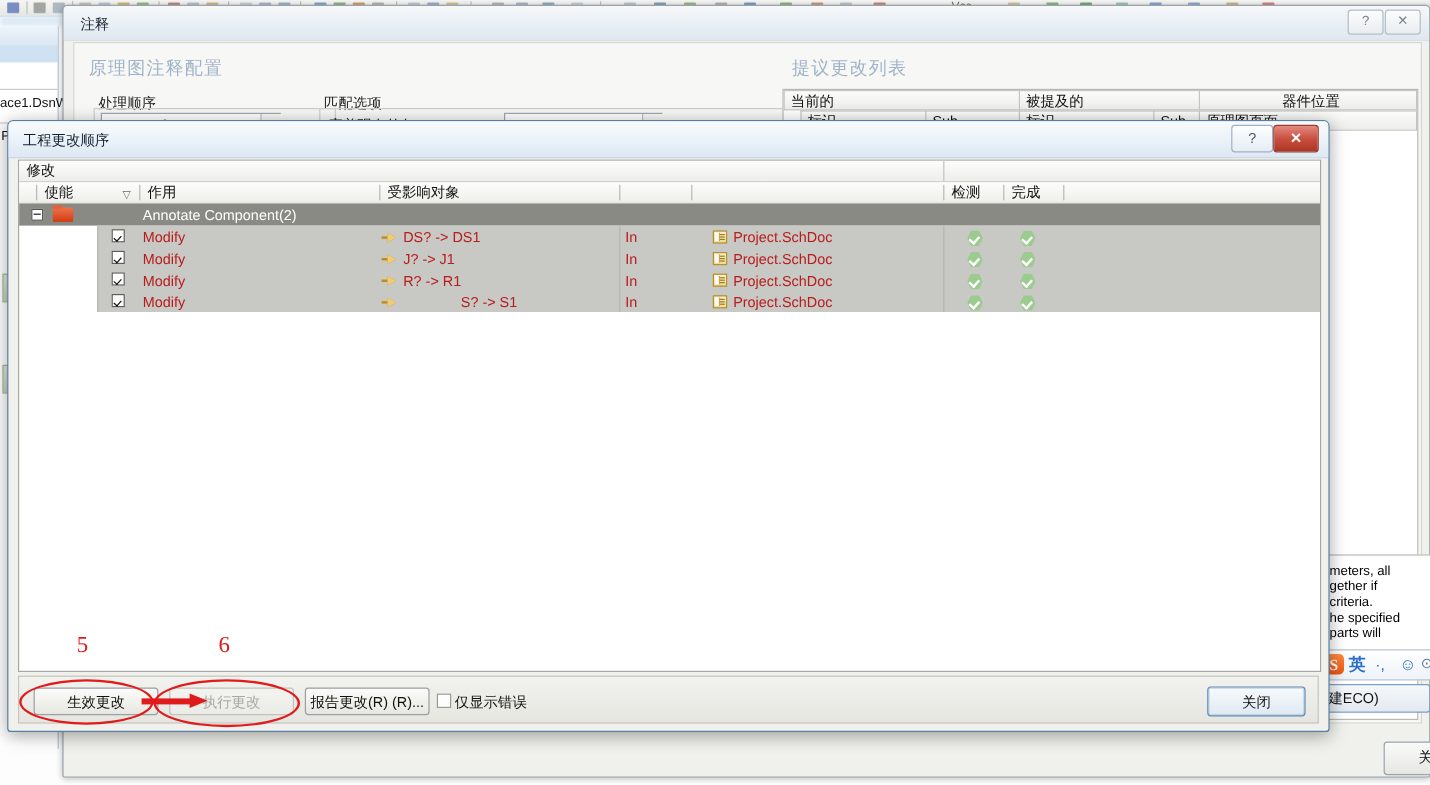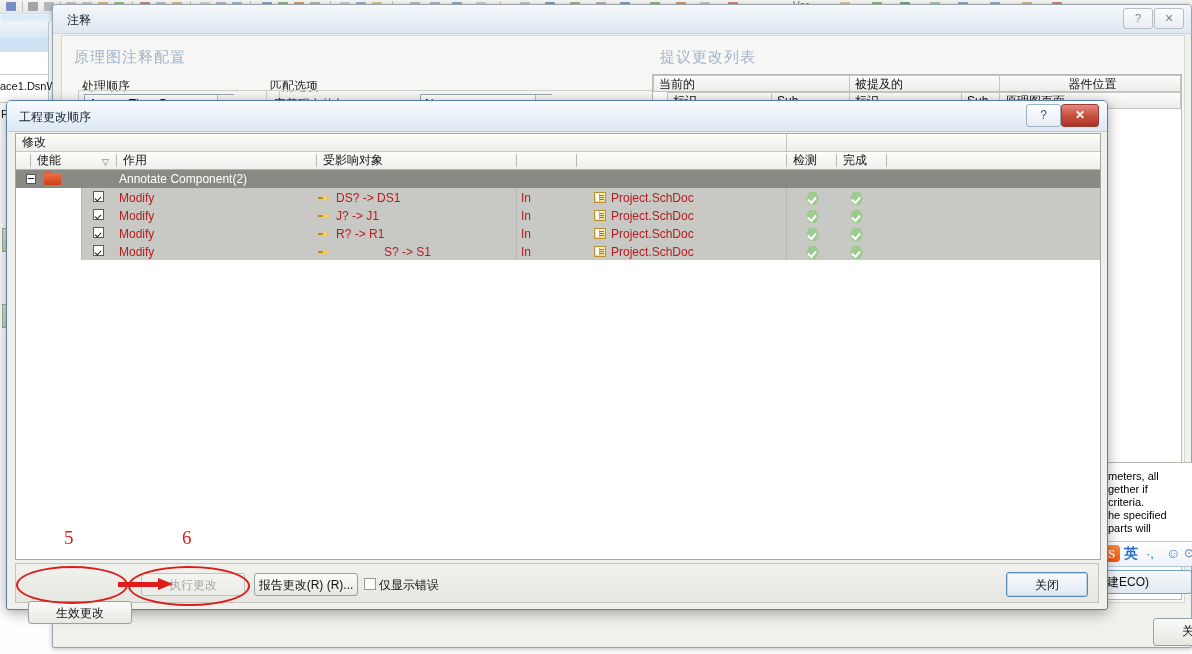--- a/index.html
+++ b/index.html
@@ -890,21 +890,21 @@
       </div>
     <div class="cell" style="left:320px; top:110px;margin-left:48px;">S? -&gt; S1</div>
     <div class="cell" style="left:505px; top:110px;">In</div>
     <div class="doc-ico" style="left:578px; top:112px;"></div>
     <div class="cell" style="left:595px; top:110px;">Project.SchDoc</div>
     <div class="okbadge" style="left:790px; top:112px;"></div>
     <div class="okbadge" style="left:834px; top:112px;"></div>
   </div>
 
   <div id="eco-footer">
-    <div class="fbtn" style="left:12px; width:104px;margin-top:28px;">生效更改</div>
+    <div class="fbtn" style="left:12px; width:104px;">生效更改</div>
     <div class="fbtn disabled" style="left:125px; width:104px;">执行更改</div>
     <div class="fbtn" style="left:238px; width:104px;">
       <span>报告更改(R) (R)...</span>
     </div>
     <div id="onlyerr-box"></div>
     <div id="onlyerr-label">仅显示错误</div>
     <div id="eco-footer-close">关闭</div>
   </div>
 </div>
 

